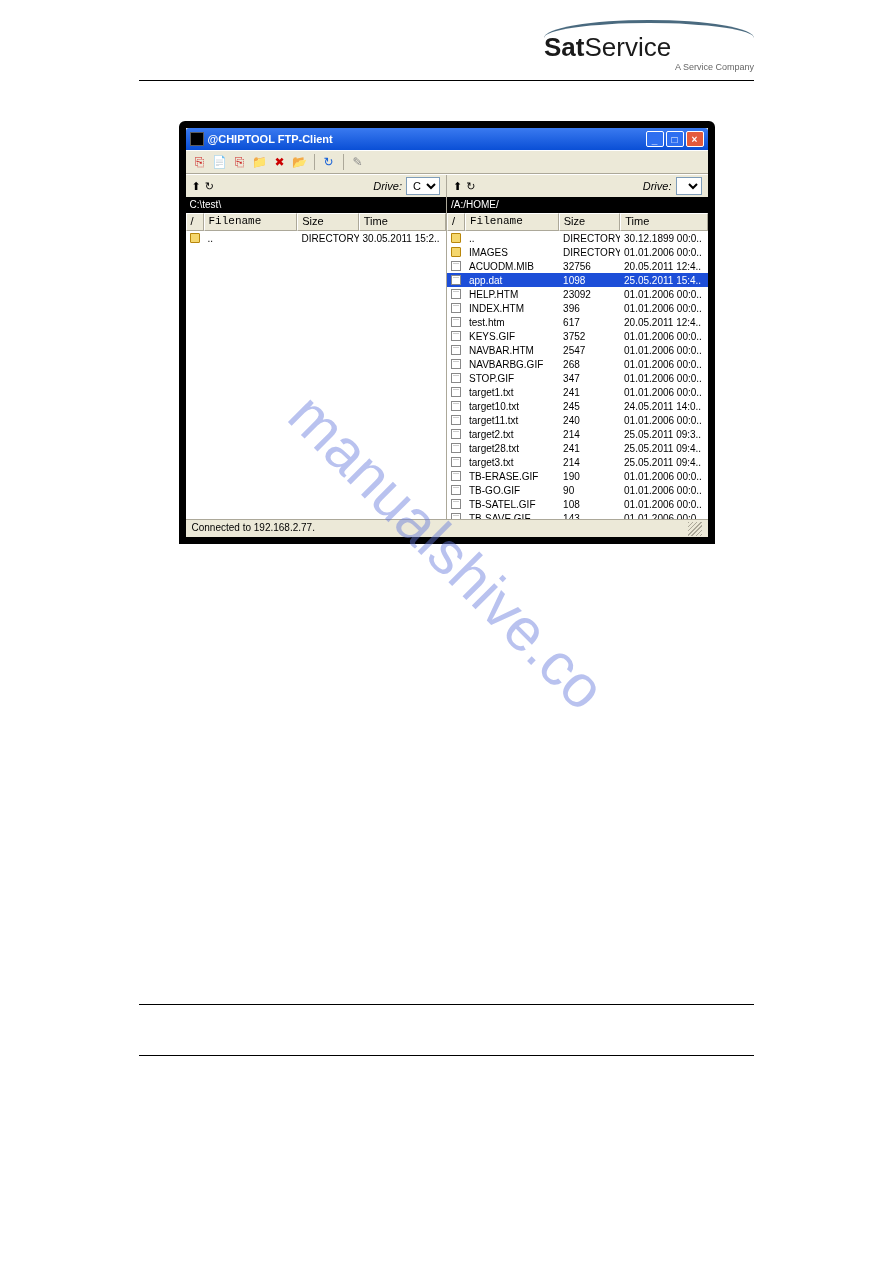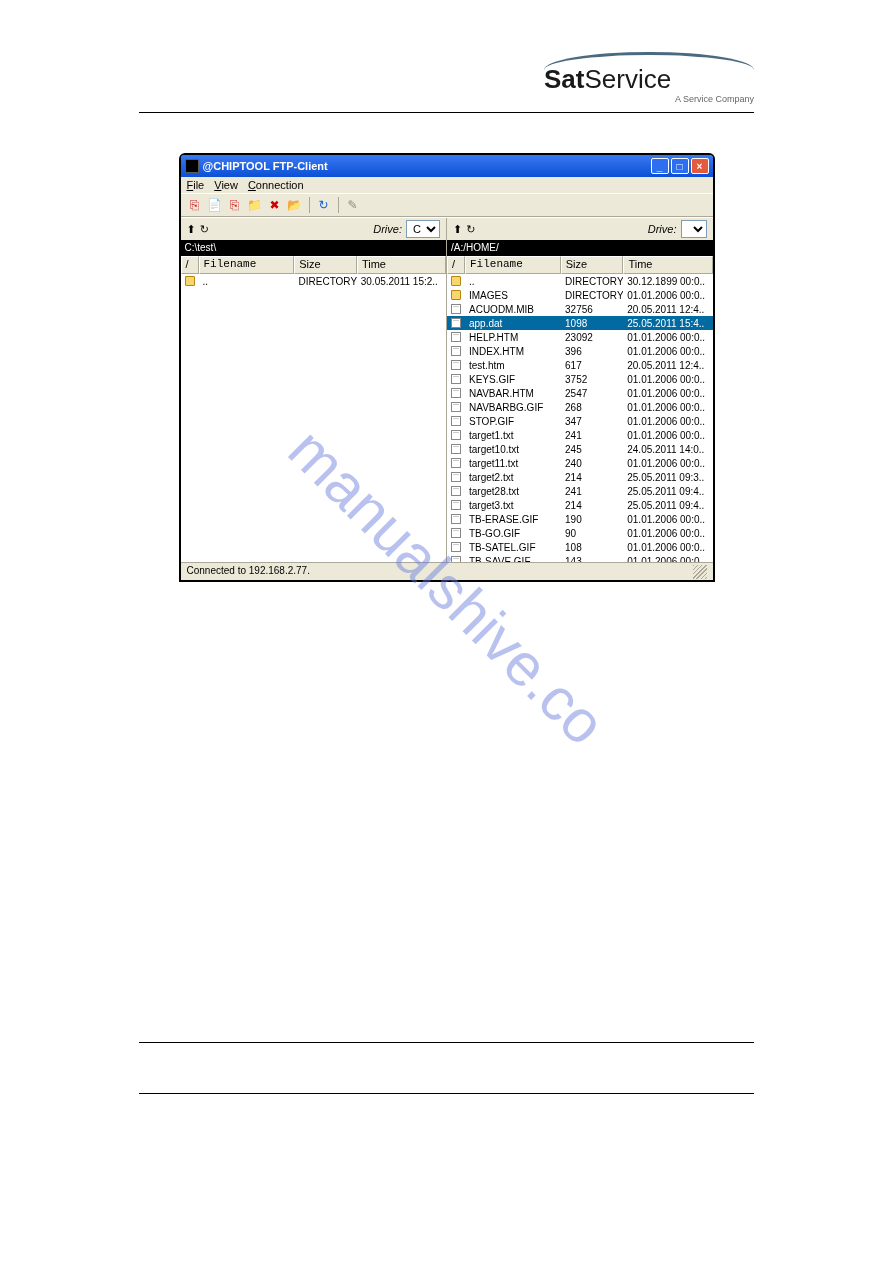--- a/index.html
+++ b/index.html
@@ -1,27 +1,27 @@
 <!DOCTYPE html>
 <html><head>
 <meta charset="utf-8">
 <style>
 * { margin:0; padding:0; box-sizing:border-box; }
 body { font-family:Tahoma,Arial,sans-serif; font-size:11px; background:#fff; color:#000; }
 
-.page { width:775px; margin:0 auto; padding:52px 80px; position:relative; }
+.page { width:775px; margin:0 auto; padding:20px 80px; position:relative; }
 .logo-wrap { display:flex; justify-content:flex-end; margin-bottom:8px; }
 .logo { display:inline-block; }
 .logo-swoosh { width:210px; height:18px; border-top:3px solid #4a6a7f; border-radius:100% 100% 0 0 / 200% 200% 0 0; margin-bottom:-4px; }
 .logo-text { font-size:26px; color:#1a1a1a; line-height:1; }
 .logo-text b { font-weight:900; }
 .logo-sub { font-size:9px; color:#666; text-align:right; margin-top:2px; }
 hr.sep { border:none; border-top:1px solid #000; margin:6px 0 40px; }
 
-.window { width:536px; margin:0 auto; border:2px solid #000000; border-radius:6px 6px 0 0; background:#ece9d8; font-size:11px; }
+.window { width:536px; margin:0 auto; border:7px solid #000000; border-radius:6px 6px 0 0; background:#ece9d8; font-size:11px; }
 .titlebar { height:22px; background:linear-gradient(#3a7af0,#0a4fd6); display:flex; align-items:center; padding:0 4px; color:#fff; border-radius:3px 3px 0 0; }
 .titlebar .app-icon { width:14px; height:14px; background:#000; border:1px solid #5b5b5b; margin-right:4px; }
 .titlebar .title { font-weight:bold; flex:1; font-size:11px; }
 .win-btns { display:flex; gap:2px; }
 .win-btn { width:18px; height:16px; border:1px solid #fff; border-radius:2px; font-size:10px; display:flex; align-items:center; justify-content:center; font-weight:bold; }
 .win-min,.win-max { background:#2e6ff0; color:#fff; }
 .win-close { background:#e35a3c; color:#fff; }
 
 .menubar { display:flex; gap:10px; padding:2px 6px; background:#ece9d8; }
 .menubar span { cursor:default; }
@@ -50,21 +50,21 @@
 .col-size { flex:0.8; }
 .col-time { flex:1.2; }
 
 .list-body { background:#fff; height:288px; overflow:hidden; }
 .row { display:flex; height:14px; align-items:center; font-size:10px; }
 .row .cell { padding:0 4px; white-space:nowrap; overflow:hidden; }
 .row .c-icon { width:18px; display:flex; align-items:center; justify-content:center; }
 .row .c-name { flex:1.3; }
 .row .c-size { flex:0.8; }
 .row .c-time { flex:1.2; }
-.row.sel { background:#0369a1; color:#fff; }
+.row.sel { background:#1d4ed8; color:#fff; }
 .ic { width:12px; height:10px; display:inline-block; }
 .ic-folder { background:#f5d76e; border:1px solid #b8860b; border-radius:0 1px 1px 1px; }
 .ic-doc { background:#fff; border:1px solid #888; position:relative; }
 .ic-doc::before { content:''; position:absolute; top:1px; left:1px; right:1px; border-top:1px solid #ccc; }
 
 .statusbar { border-top:1px solid #aca899; padding:2px 6px; font-size:10px; background:#ece9d8; height:18px; display:flex; align-items:flex-start; }
 .sb-grip { margin-left:auto; width:14px; height:14px; background:repeating-linear-gradient(135deg,#aca899 0 1px,transparent 1px 3px); }
 
 .watermark { position:absolute; top:50%; left:50%; transform:translate(-50%,-30%) rotate(45deg); font-size:60px; color:rgba(100,120,220,0.45); white-space:nowrap; pointer-events:none; font-family:Arial; }
 hr.foot { border:none; border-top:1px solid #000; margin-top:460px; }
@@ -87,25 +87,20 @@
     <div class="titlebar">
       <div class="app-icon"></div>
       <div class="title">@CHIPTOOL FTP-Client</div>
       <div class="win-btns">
         <div class="win-btn win-min">_</div>
         <div class="win-btn win-max">□</div>
         <div class="win-btn win-close">×</div>
       </div>
     </div>
 
-    <div class="menubar">
-      <span><u>F</u><span></span>ile</span>
-      <span><u>V</u>iew</span>
-      <span><u>C</u>onnection</span>
-    </div>
 
     <div class="toolbar">
       <div class="tb-icon" style="color:#c22">⎘</div>
       <div class="tb-icon" style="color:#c22">📄</div>
       <div class="tb-icon" style="color:#c22">⎘</div>
       <div class="tb-icon" style="color:#e5c24c">📁</div>
       <div class="tb-icon" style="color:#c00">✖</div>
       <div class="tb-icon" style="color:#c87c2a">📂</div>
       <div class="tb-sep"></div>
       <div class="tb-icon" style="color:#1560d8">↻</div>

